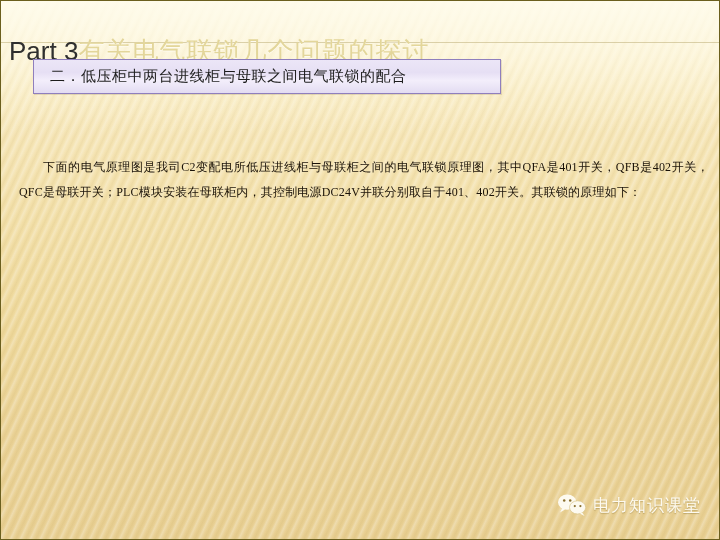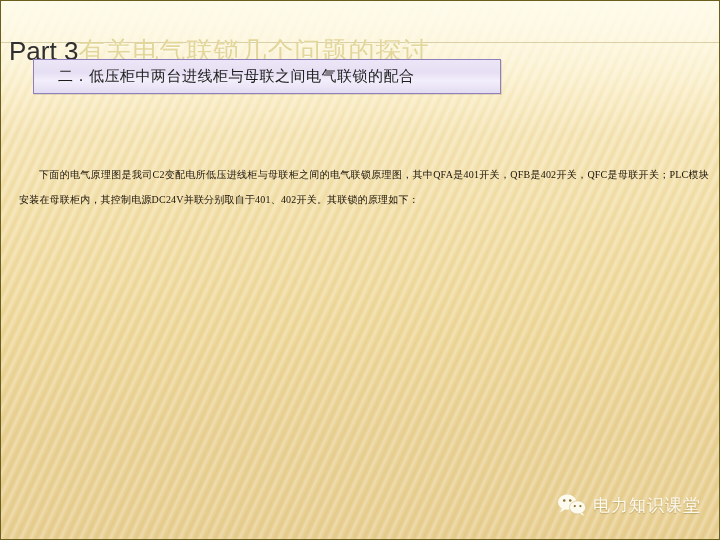--- a/index.html
+++ b/index.html
@@ -91,41 +91,41 @@
     background: linear-gradient(180deg, #ece6f7 0%, #e6dff4 38%, #f3eefb 62%, #e3dcf2 100%);
     display: flex;
     align-items: center;
     z-index: 5;
     box-shadow: 1px 1px 0 rgba(120,100,70,0.18);
   }
   #subtitle-text {
     font-family: "Liberation Sans", "DejaVu Sans", sans-serif;
     font-size: 15px;
     color: #1d1d1d;
-    padding-left: 24px;
+    padding-left: 16px;
     letter-spacing: 0.5px;
     white-space: nowrap;
   }
 
   
   #body-block {
     position: absolute;
     left: 18px;
     top: 146px;
     width: 690px;
     z-index: 5;
   }
   .para {
-    font-size: 10px;
+    font-size: 12px;
     line-height: 24.5px;
     color: #1a1208;
     text-indent: 2em;
     text-align: justify;
     text-justify: inter-ideograph;
-    margin: 16px 0 9px 0;
+    margin: 8px 0 9px 0;
     letter-spacing: 0.2px;
   }
 
   
   #watermark {
     position: absolute;
     right: 18px;
     bottom: 22px;
     display: flex;
     align-items: center;

